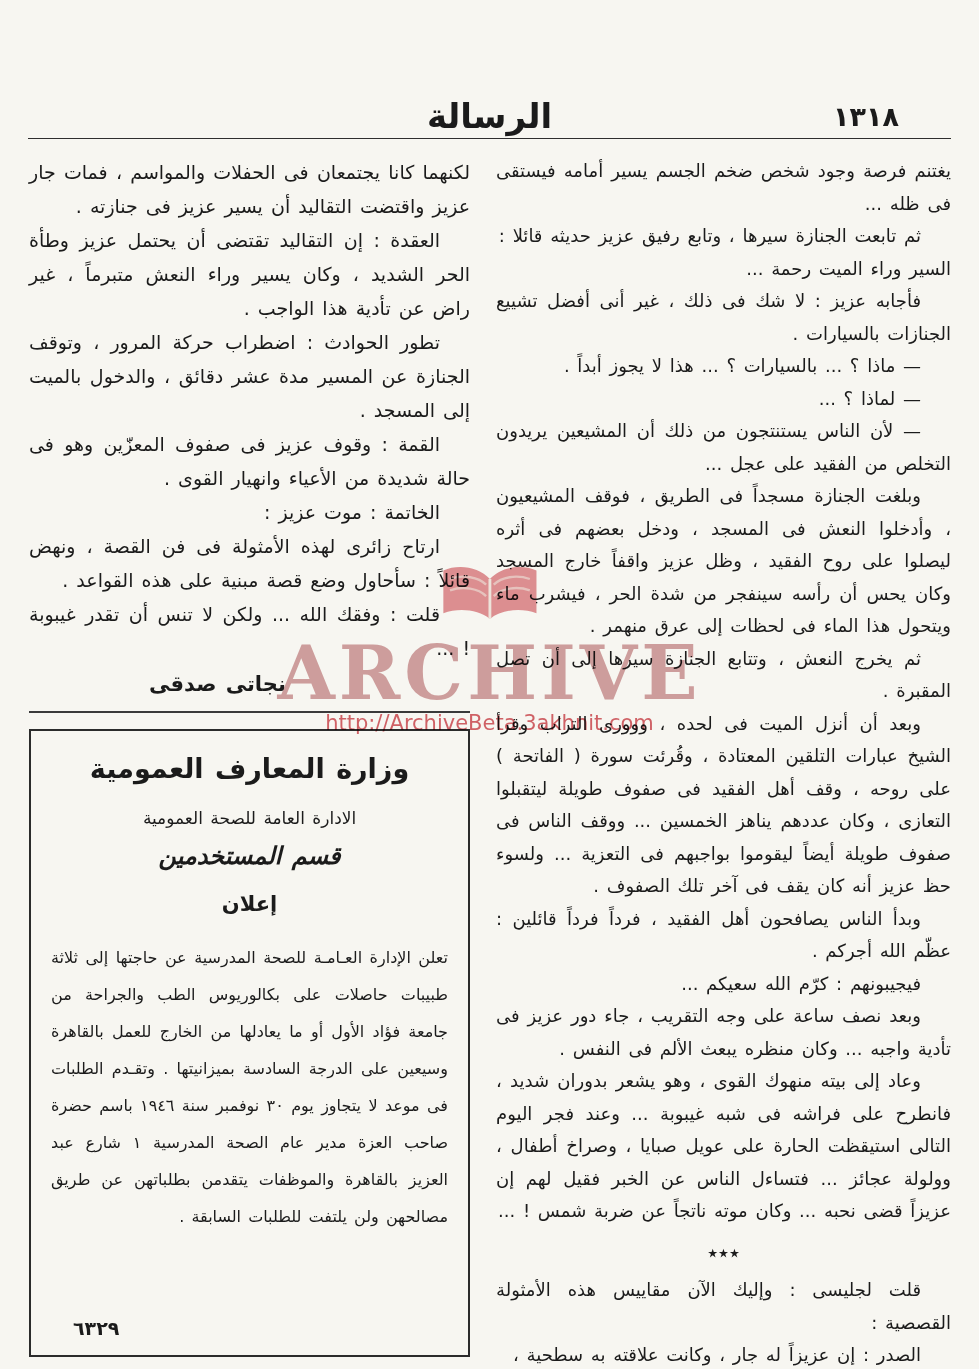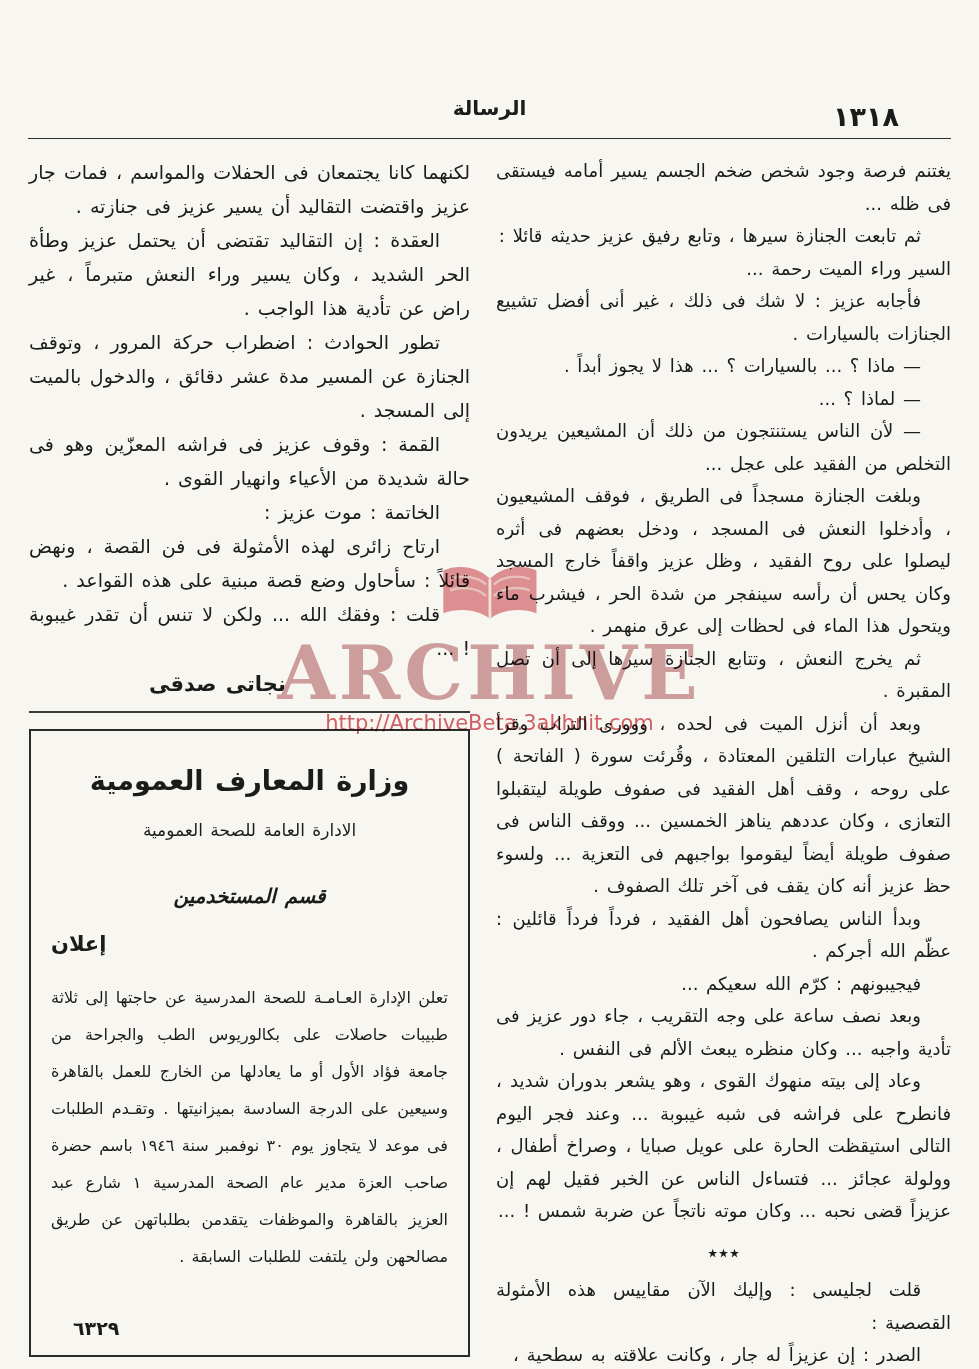--- a/index.html
+++ b/index.html
@@ -11,21 +11,21 @@
     color: #1b1b1b;
     position: relative;
     overflow: hidden;
   }
   .page { position: absolute; inset: 0; padding: 0 28px; }
 
   
   .header { position: relative; margin-top: 96px; height: 40px; }
   .masthead {
     position: absolute; left: 50%; transform: translateX(-50%); top: 0;
-    font-size: 20px; font-weight: bold; letter-spacing: 1px;
+    font-size: 34px; font-weight: bold; letter-spacing: 1px;
   }
   .page-number { position: absolute; right: 52px; top: 5px; font-size: 27px; font-weight: bold; }
   .header-rule { border-bottom: 1.5px solid #2e2e2e; margin-top: 2px; }
 
   
   .columns { direction: rtl; display: flex; gap: 26px; margin-top: 16px; }
   .col { text-align: justify; word-spacing: 2px; }
   .col-right { width: 455px; font-size: 18px; line-height: 32.5px; }
   .col-left  { width: 441px; font-size: 19px; line-height: 34px; }
   .col p { margin: 0; text-indent: 30px; }
@@ -33,28 +33,28 @@
 
   .stars { text-align: center; font-size: 20px; font-weight: bold; letter-spacing: 8px; margin: 8px 0 6px; text-indent: 0; }
 
   .signature { font-weight: bold; font-size: 21px; margin: 2px 0 8px; direction: rtl; text-align: left; padding-left: 120px; }
   .divider { border-top: 2px solid #3a3a3a; margin: 10px 0 16px; }
 
   
   .ad-box {
     position: relative;
     border: 2px solid #2b2b2b;
-    padding: 32px 20px 46px;
+    padding: 20px 20px 46px;
     min-height: 628px;
     background: transparent;
   }
   .ad-title   { font-size: 27px; font-weight: bold; text-align: center; line-height: 1.35; }
   .ad-subtitle{ font-size: 17px; text-align: center; margin-top: 14px; }
-  .ad-section { font-size: 20px; font-weight: bold; font-style: italic; text-align: center; margin-top: 32px; }
-  .ad-heading { font-size: 21px; font-weight: bold; text-align: left; margin-top: 14px; }
+  .ad-section { font-size: 24px; font-weight: bold; font-style: italic; text-align: center; margin-top: 4px; }
+  .ad-heading { font-size: 21px; font-weight: bold; text-align: center; margin-top: 14px; }
   .ad-body    { margin-top: 18px; font-size: 16px; line-height: 37px; text-align: justify; word-spacing: 2px; }
   .ad-ref     { position: absolute; left: 42px; bottom: 10px; font-size: 19px; font-weight: bold; margin-top: 16px; }
 
   
   .watermark {
     position: absolute; top: 560px; left: 50%; transform: translateX(-50%);
     text-align: center; pointer-events: none; mix-blend-mode: multiply; z-index: 5;
   }
   .wm-logo { width: 118px; height: 76px; margin: 0 auto; display: block; }
   .wm-word {
@@ -94,21 +94,21 @@
       <p>وعاد إلى بيته منهوك القوى ، وهو يشعر بدوران شديد ، فانطرح على فراشه فى شبه غيبوبة ... وعند فجر اليوم التالى استيقظت الحارة على عويل صبايا ، وصراخ أطفال ، وولولة عجائز ... فتساءل الناس عن الخبر فقيل لهم إن عزيزاً قضى نحبه ... وكان موته ناتجاً عن ضربة شمس ! ...</p>
       <div class="stars">٭٭٭</div>
       <p>قلت لجليسى : وإليك الآن مقاييس هذه الأمثولة القصصية :</p>
       <p>الصدر : إن عزيزاً له جار ، وكانت علاقته به سطحية ،</p>
     </section>
 
     <section class="col col-left">
       <p class="no-indent">لكنهما كانا يجتمعان فى الحفلات والمواسم ، فمات جار عزيز واقتضت التقاليد أن يسير عزيز فى جنازته .</p>
       <p>العقدة : إن التقاليد تقتضى أن يحتمل عزيز وطأة الحر الشديد ، وكان يسير وراء النعش متبرماً ، غير راض عن تأدية هذا الواجب .</p>
       <p>تطور الحوادث : اضطراب حركة المرور ، وتوقف الجنازة عن المسير مدة عشر دقائق ، والدخول بالميت إلى المسجد .</p>
-      <p>القمة : وقوف عزيز فى فراشه المعزّين وهو فى حالة شديدة من الأعياء وانهيار القوى .</p>
+      <p>القمة : وقوف عزيز فى صفوف المعزّين وهو فى حالة شديدة من الأعياء وانهيار القوى .</p>
       <p>الخاتمة : موت عزيز :</p>
       <p>ارتاح زائرى لهذه الأمثولة فى فن القصة ، ونهض قائلاً : سأحاول وضع قصة مبنية على هذه القواعد .</p>
       <p>قلت : وفقك الله ... ولكن لا تنس أن تقدر غيبوبة ! ...</p>
 
       <div class="signature">نجاتى صدقى</div>
       <div class="divider"></div>
 
       <div class="ad-box">
         <div class="ad-title">وزارة المعارف العمومية</div>
         <div class="ad-subtitle">الادارة العامة للصحة العمومية</div>

